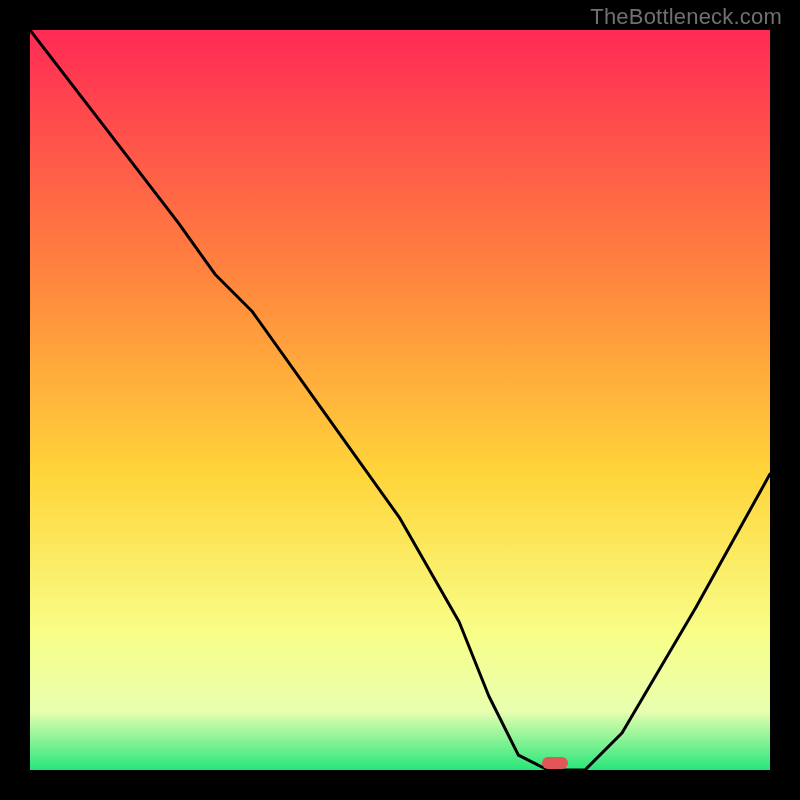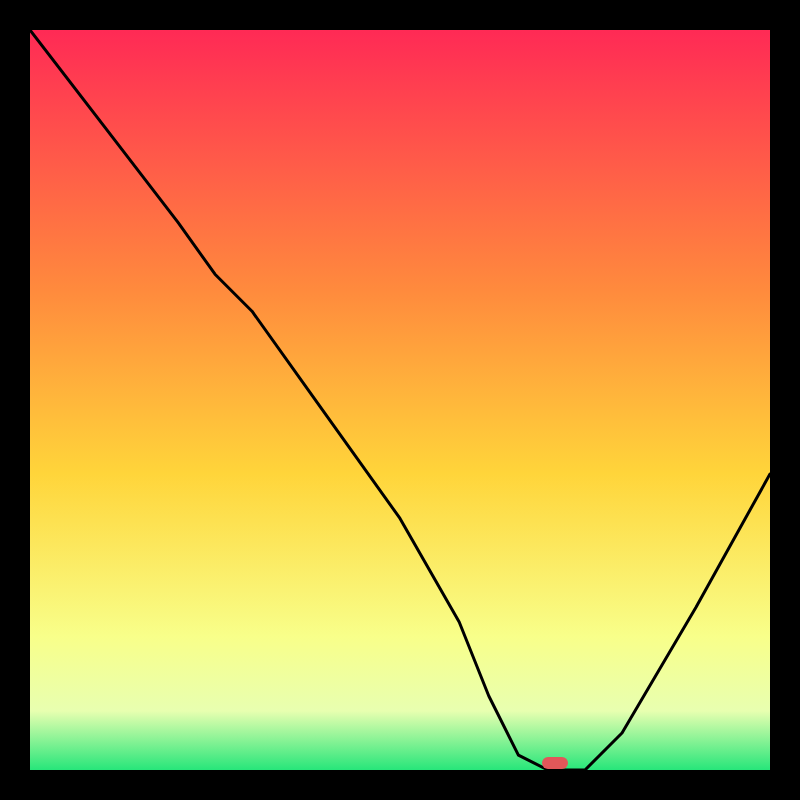--- a/index.html
+++ b/index.html
@@ -41,20 +41,21 @@
     height: 12px;
     background: #e15759;
     border-radius: 6px;
   }
 </style>
 </head>
 <body>
 
 <div class="frame">
 
+  <div class="watermark">TheBottleneck.com</div>
 
   <svg class="plot" viewBox="0 0 740 740" preserveAspectRatio="none">
     <defs>
       <linearGradient id="bg" x1="0" y1="0" x2="0" y2="1">
         <stop offset="0%" stop-color="#ff2a55"></stop>
         <stop offset="35%" stop-color="#ff8a3d"></stop>
         <stop offset="60%" stop-color="#ffd53a"></stop>
         <stop offset="82%" stop-color="#f8ff8a"></stop>
         <stop offset="92%" stop-color="#e8ffb0"></stop>
         <stop offset="100%" stop-color="#27e67a"></stop>

